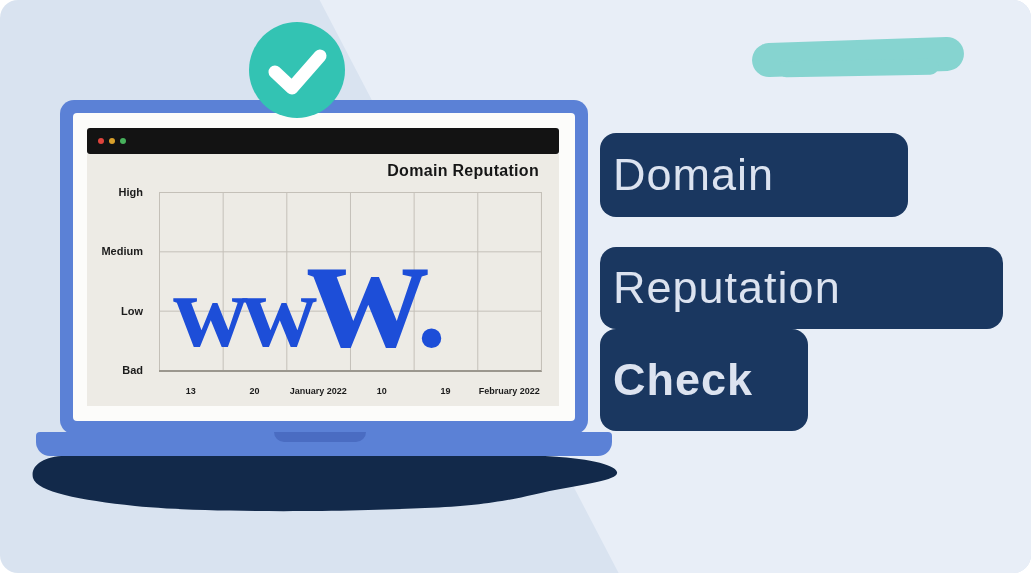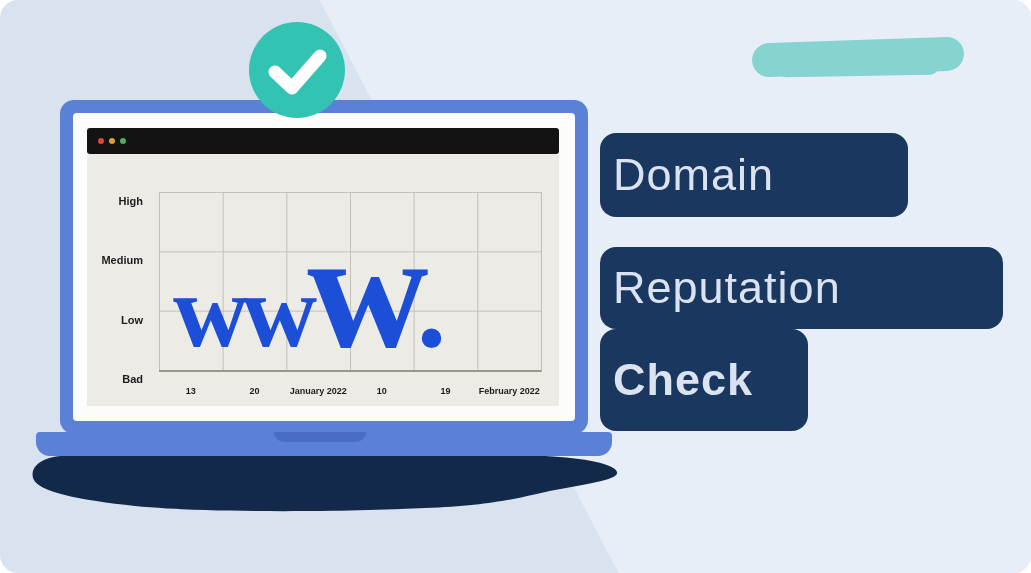--- a/index.html
+++ b/index.html
@@ -50,21 +50,21 @@
     position:absolute; left:72px; top:38px; width:382px; height:178px;
     border-bottom:2px solid #9b978e; border-right:1px solid #c4c0b8;
     background-image:
       linear-gradient(to right, #c4c0b8 1px, transparent 1px),
       linear-gradient(to bottom, #c4c0b8 1px, transparent 1px);
     background-size: calc(100%/6) 100%, 100% calc(100%/3);
   }
   .yaxis { position:absolute; left:0; top:38px; width:64px; height:178px; }
   .ylab {
     position:absolute; right:8px; transform:translateY(-50%);
-    font-size:11px; font-weight:bold; color:#1c1c1c; white-space:nowrap;margin-top:9px;
+    font-size:11px; font-weight:bold; color:#1c1c1c; white-space:nowrap;
   }
   .ylab.l0 { top:0; } .ylab.l1 { top:33.33%; } .ylab.l2 { top:66.66%; } .ylab.l3 { top:100%; }
   .xaxis {
     position:absolute; left:72px; top:232px; width:382px; display:flex;
   }
   .xlab {
     flex:1; text-align:center; font-size:9px; font-weight:bold; color:#1c1c1c; white-space:nowrap;
   }
   .www {
     position:absolute; left:86px; bottom:50px; color:#1d4ed8;
@@ -108,20 +108,21 @@
   <div class="laptop-screen">
     <div class="screen-inner">
 
       <div class="browser-bar">
         <span class="dot red"></span>
         <span class="dot yellow"></span>
         <span class="dot green"></span>
       </div>
 
       <div class="chart-region">
+        <div class="chart-title">Domain Reputation</div>
 
         <div class="yaxis">
           <span class="ylab l0">High</span>
           <span class="ylab l1">Medium</span>
           <span class="ylab l2">Low</span>
           <span class="ylab l3">Bad</span>
         </div>
 
         <div class="plot"></div>
 

